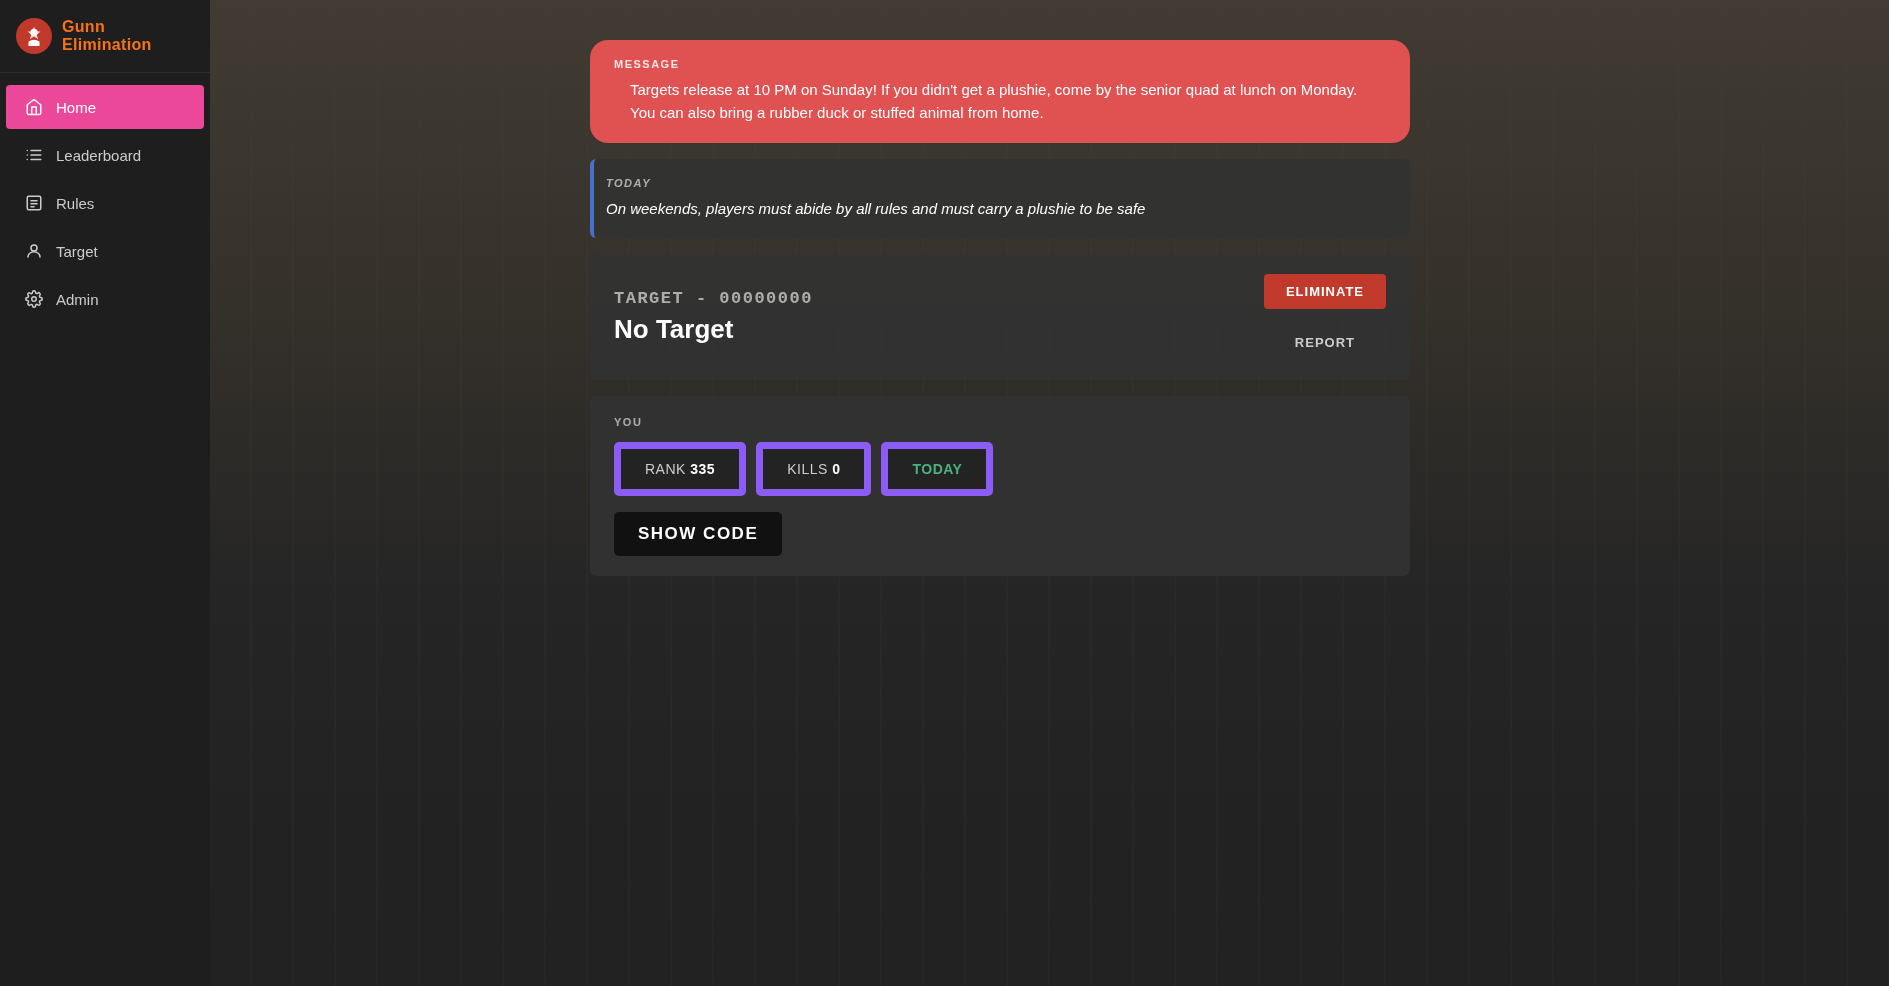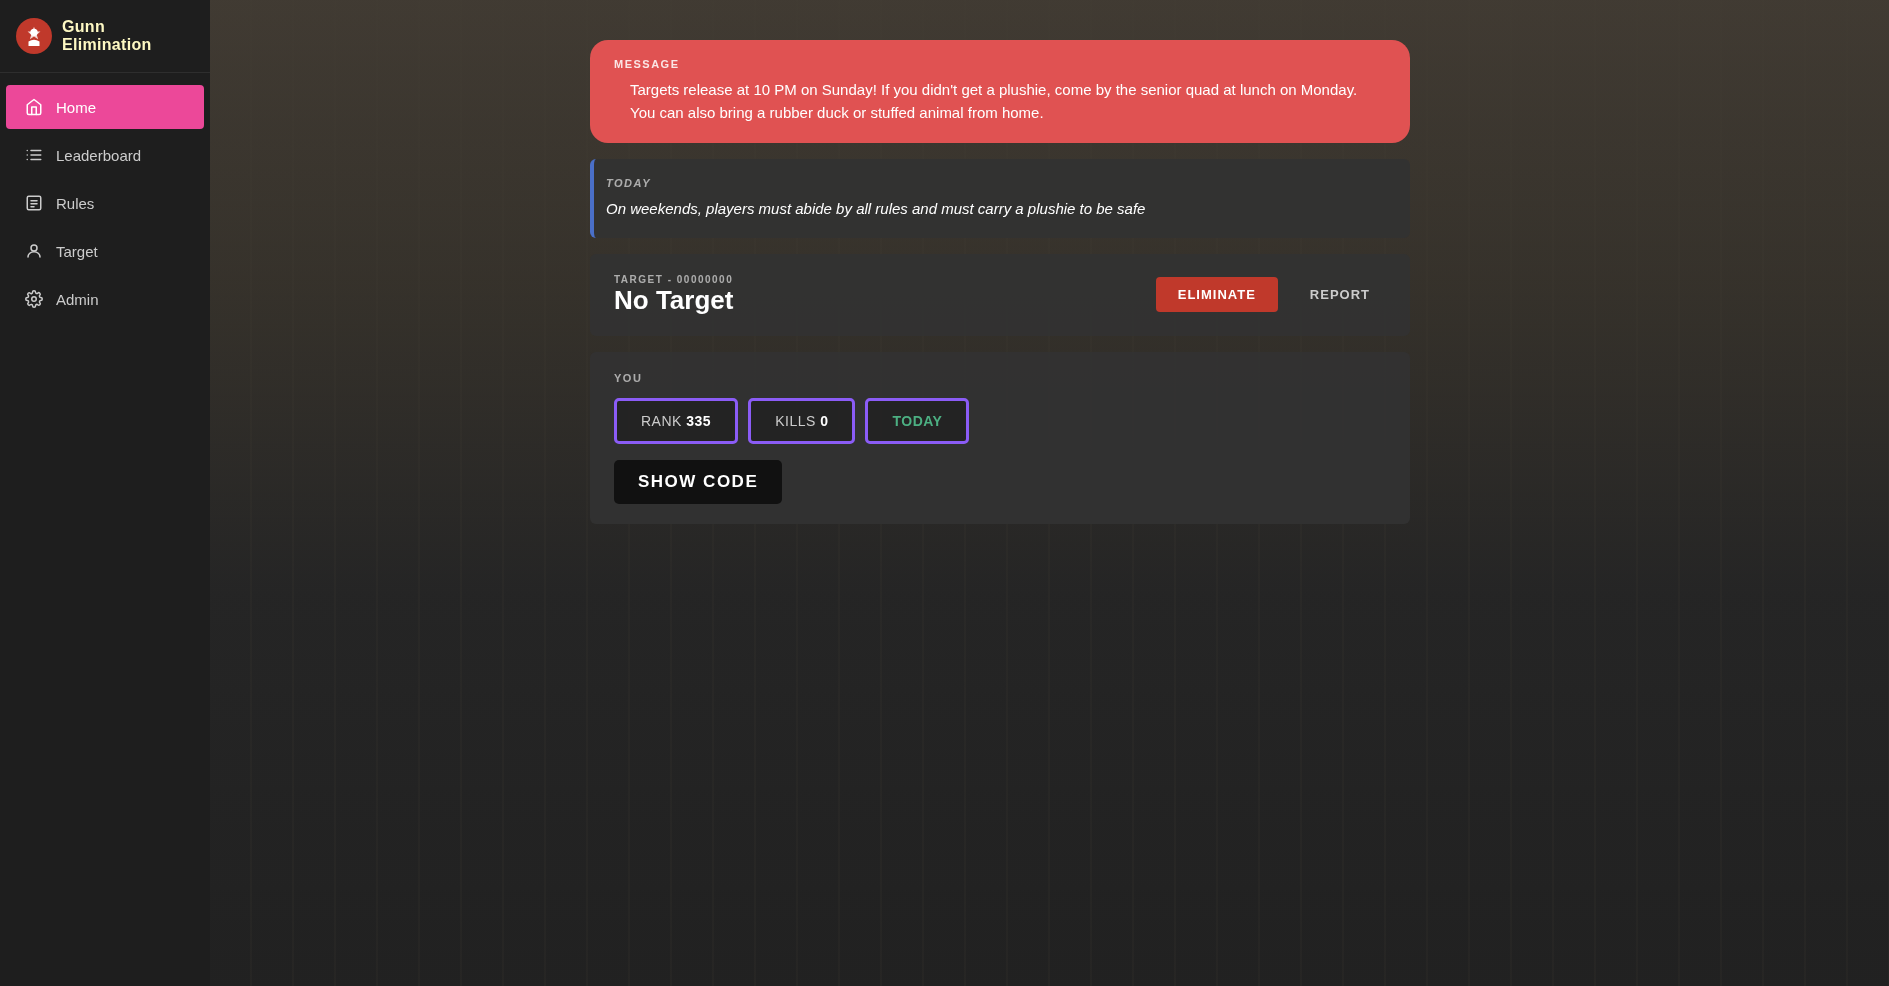--- a/index.html
+++ b/index.html
@@ -42,21 +42,21 @@
       flex-shrink: 0;
     }
 
     .sidebar-logo svg {
       width: 22px;
       height: 22px;
       fill: white;
     }
 
     .sidebar-title {
-      color: #fef9c3;
+      color: #f97316;
       font-size: 16px;
       font-weight: 700;
       letter-spacing: 0.3px;
     }
 
     .sidebar-nav {
       display: flex;
       flex-direction: column;
       padding: 10px 0;
     }
@@ -178,38 +178,40 @@
       display: flex;
       align-items: center;
       justify-content: space-between;
     }
 
     .target-info {
       flex: 1;
     }
 
     .target-label {
-      font-size: 10px;
+      font-size: 17px;
       font-weight: 700;
       letter-spacing: 1.5px;
       color: rgba(255,255,255,0.6);
-      margin-bottom: 0;
-      text-transform: uppercase;
+      margin-bottom: 6px;
+      text-transform: uppercase;
+      font-family: Liberation Mono, monospace;
     }
 
     .target-name {
       font-size: 26px;
       font-weight: 700;
       color: #ffffff;
     }
 
     .target-actions {
       display: flex;
       align-items: center;
       gap: 16px;
+      flex-direction: column;
     }
 
     .btn-eliminate {
       background: #c0392b;
       color: white;
       border: none;
       border-radius: 4px;
       padding: 10px 22px;
       font-size: 13px;
       font-weight: 700;
@@ -247,21 +249,21 @@
     }
 
     .stats-row {
       display: flex;
       gap: 10px;
       margin-bottom: 16px;
     }
 
     .stat-box {
       background: rgba(30,30,30,0.7);
-      border: 3px solid #8b5cf6;
+      border: 7px solid #8b5cf6;
       border-radius: 5px;
       padding: 12px 24px;
       font-size: 14px;
       color: #cccccc;
       font-weight: 500;
       letter-spacing: 0.5px;
     }
 
     .stat-box .stat-value {
       font-weight: 700;

